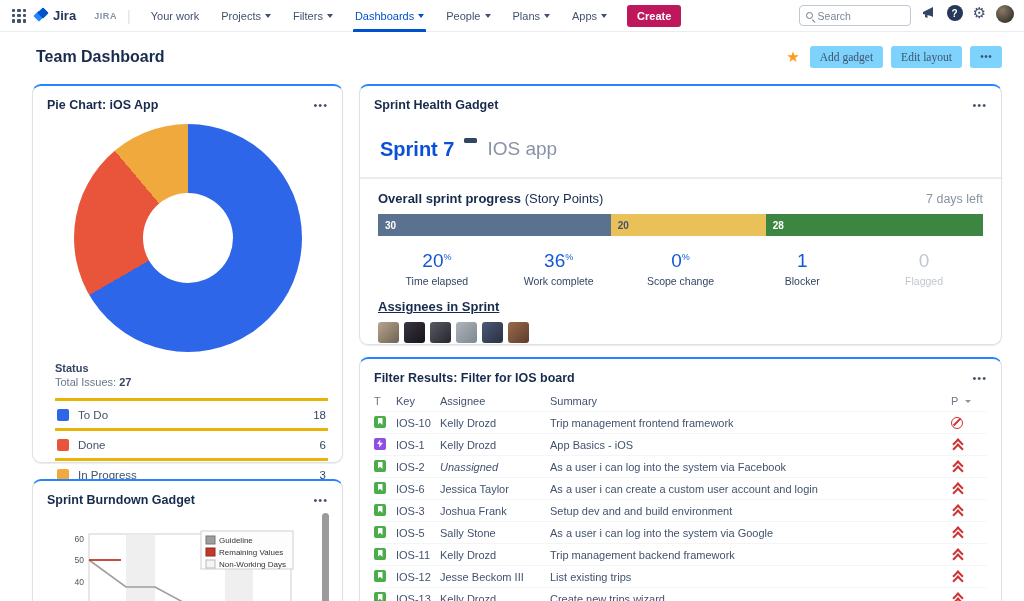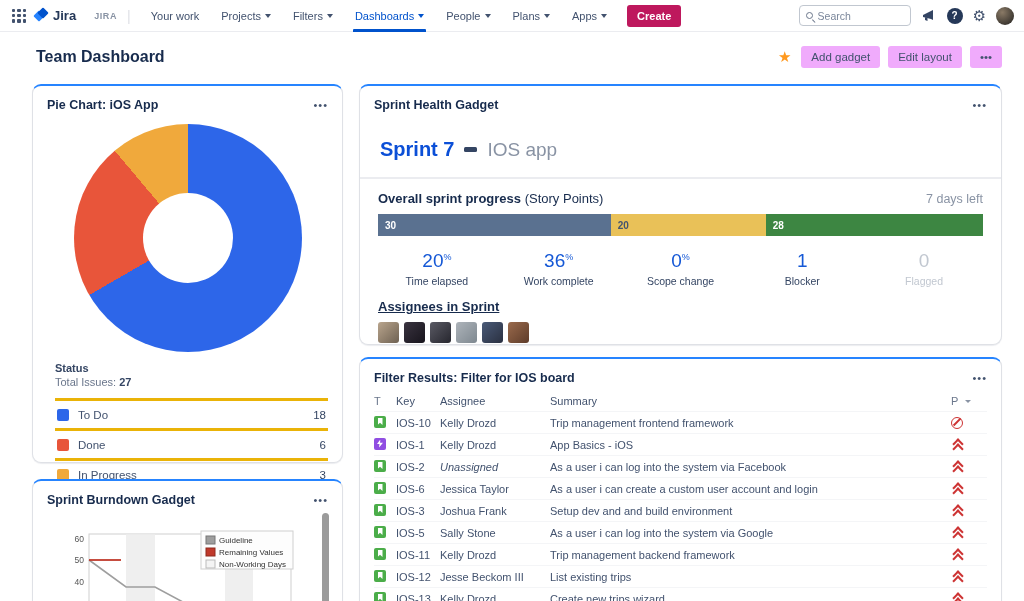--- a/index.html
+++ b/index.html
@@ -23,43 +23,43 @@
   .nav-item { position:relative; height:32px; display:flex; align-items:center; gap:4px;
     padding:0 10px; font-size:11px; color:#42526E; cursor:pointer; white-space:nowrap; }
   .nav-item.active { color:#0052CC; }
   .nav-item.active::after { content:""; position:absolute; left:8px; right:8px; bottom:0;
     height:3px; background:#0052CC; border-radius:1px 1px 0 0; }
   .caret { width:0; height:0; border-left:3.5px solid transparent; border-right:3.5px solid transparent;
     border-top:4px solid #42526E; margin-top:1px; }
   .nav-item.active .caret { border-top-color:#0052CC; }
   .create-btn { background:#be185d; color:#fff; font-size:11px; font-weight:bold;
     border:none; border-radius:3px; padding:5px 10px; margin-left:8px; cursor:pointer; }
-  .nav-right { margin-left:auto; display:flex; align-items:center; gap:10px; }
+  .nav-right { margin-left:auto; display:flex; gap:10px; }
   .search-box { display:flex; align-items:center; gap:5px; width:112px; height:21px;
     border:1px solid #C1C7D0; border-radius:4px; padding:0 6px; }
   .search-glyph { width:7px; height:7px; border:1.4px solid #6B778C; border-radius:50%; position:relative; flex:none; }
   .search-glyph::after { content:""; position:absolute; width:1.4px; height:3.5px; background:#6B778C;
     left:6px; top:5.5px; transform:rotate(-45deg); }
   .search-box input { border:none; outline:none; font-size:10.5px; width:100%; color:#172B4D;
     font-family:"Liberation Sans", sans-serif; background:transparent; }
   .search-box input::placeholder { color:#7A869A; }
   .mega-icon { width:16px; height:16px; cursor:pointer; }
   .help-icon { width:16px; height:16px; border-radius:50%; background:#253858; color:#fff;
     font-size:10px; font-weight:bold; display:flex; align-items:center; justify-content:center; cursor:pointer; }
   .gear-icon { font-size:15px; color:#42526E; line-height:16px; cursor:pointer; }
   .avatar { width:18px; height:18px; border-radius:50%;
     background:radial-gradient(circle at 35% 30%, #8a7a66, #3b3630 75%); cursor:pointer; }
 
   
   .page-head { display:flex; align-items:center; padding:14px 22px 0 36px; }
   .page-title { font-size:16px; font-weight:bold; color:#172B4D; }
   .head-actions { margin-left:auto; display:flex; align-items:center; gap:8px; }
   .star-icon { color:#FF991F; font-size:15px; cursor:pointer; margin-right:2px; }
-  .ghost-btn { background:#f0abfc; border:none; border-radius:3px; color:#42526E;
-    font-size:11.5px; padding:5px 10px; cursor:pointer; font-family:Liberation Sans, sans-serif; }
+  .ghost-btn { background:#7dd3fc; border:none; border-radius:3px; color:#42526E;
+    font-size:11.5px; padding:5px 10px; cursor:pointer; font-family:Liberation Serif, serif; }
 
   
   .board { display:flex; gap:16px; padding:16px 0 0 32px; align-items:flex-start; }
   .col-left { width:311px; display:flex; flex-direction:column; gap:16px; flex:none; }
   .col-right { width:643px; display:flex; flex-direction:column; gap:12px; flex:none; }
   .card { background:#fff; border:1px solid #DFE1E6; border-top:2px solid #2684FF;
     border-radius:9px; box-shadow:0 1px 1px rgba(9,30,66,.08); position:relative; }
   .card-head { display:flex; align-items:center; padding:12px 14px 6px 14px; }
   .card-title { font-size:12.5px; font-weight:bold; color:#172B4D; }
   .more-btn { margin-left:auto; color:#42526E; font-size:11px; letter-spacing:1px;
@@ -76,21 +76,21 @@
   .status-total b { color:#344563; }
   .legend-rows { margin:8px 14px 10px 22px; }
   .legend-row { display:flex; align-items:center; gap:9px; padding:7.5px 2px;
     border-top:3px solid #eab308; font-size:11.5px; color:#42526E; }
   .legend-row:last-child { border-bottom:1px solid #EBECF0; }
   .swatch { width:12px; height:12px; border-radius:2px; flex:none; }
   .legend-count { margin-left:auto; color:#344563; }
 
   
   .sh-body { padding:2px 16px 14px 16px; }
-  .sprint-line { display:flex; align-items:center; gap:10px; margin:18px 0 16px 4px; }
+  .sprint-line { display:flex; align-items:flex-start; gap:10px; margin:18px 0 16px 4px; }
   .sprint-name { font-size:20px; font-weight:bold; color:#0B4FD7; cursor:pointer; }
   .sprint-dash { width:13px; height:5px; background:#344563; border-radius:1.5px; }
   .board-name { font-size:19px; color:#8993A4; }
   .sh-divider { border:none; border-top:2px solid #EBECF0; margin:0 -16px 12px -16px; }
   .progress-row { display:flex; align-items:center; margin:0 2px 8px 2px; }
   .progress-label { font-size:13px; font-weight:bold; color:#172B4D; }
   .progress-sub { font-weight:normal; }
   .days-left { margin-left:auto; font-size:12.5px; color:#8993A4; }
   .stack-bar { display:flex; height:22px; margin:0 2px; overflow:hidden; }
   .seg { display:flex; align-items:center; padding-left:7px; font-size:10px; font-weight:bold; }

